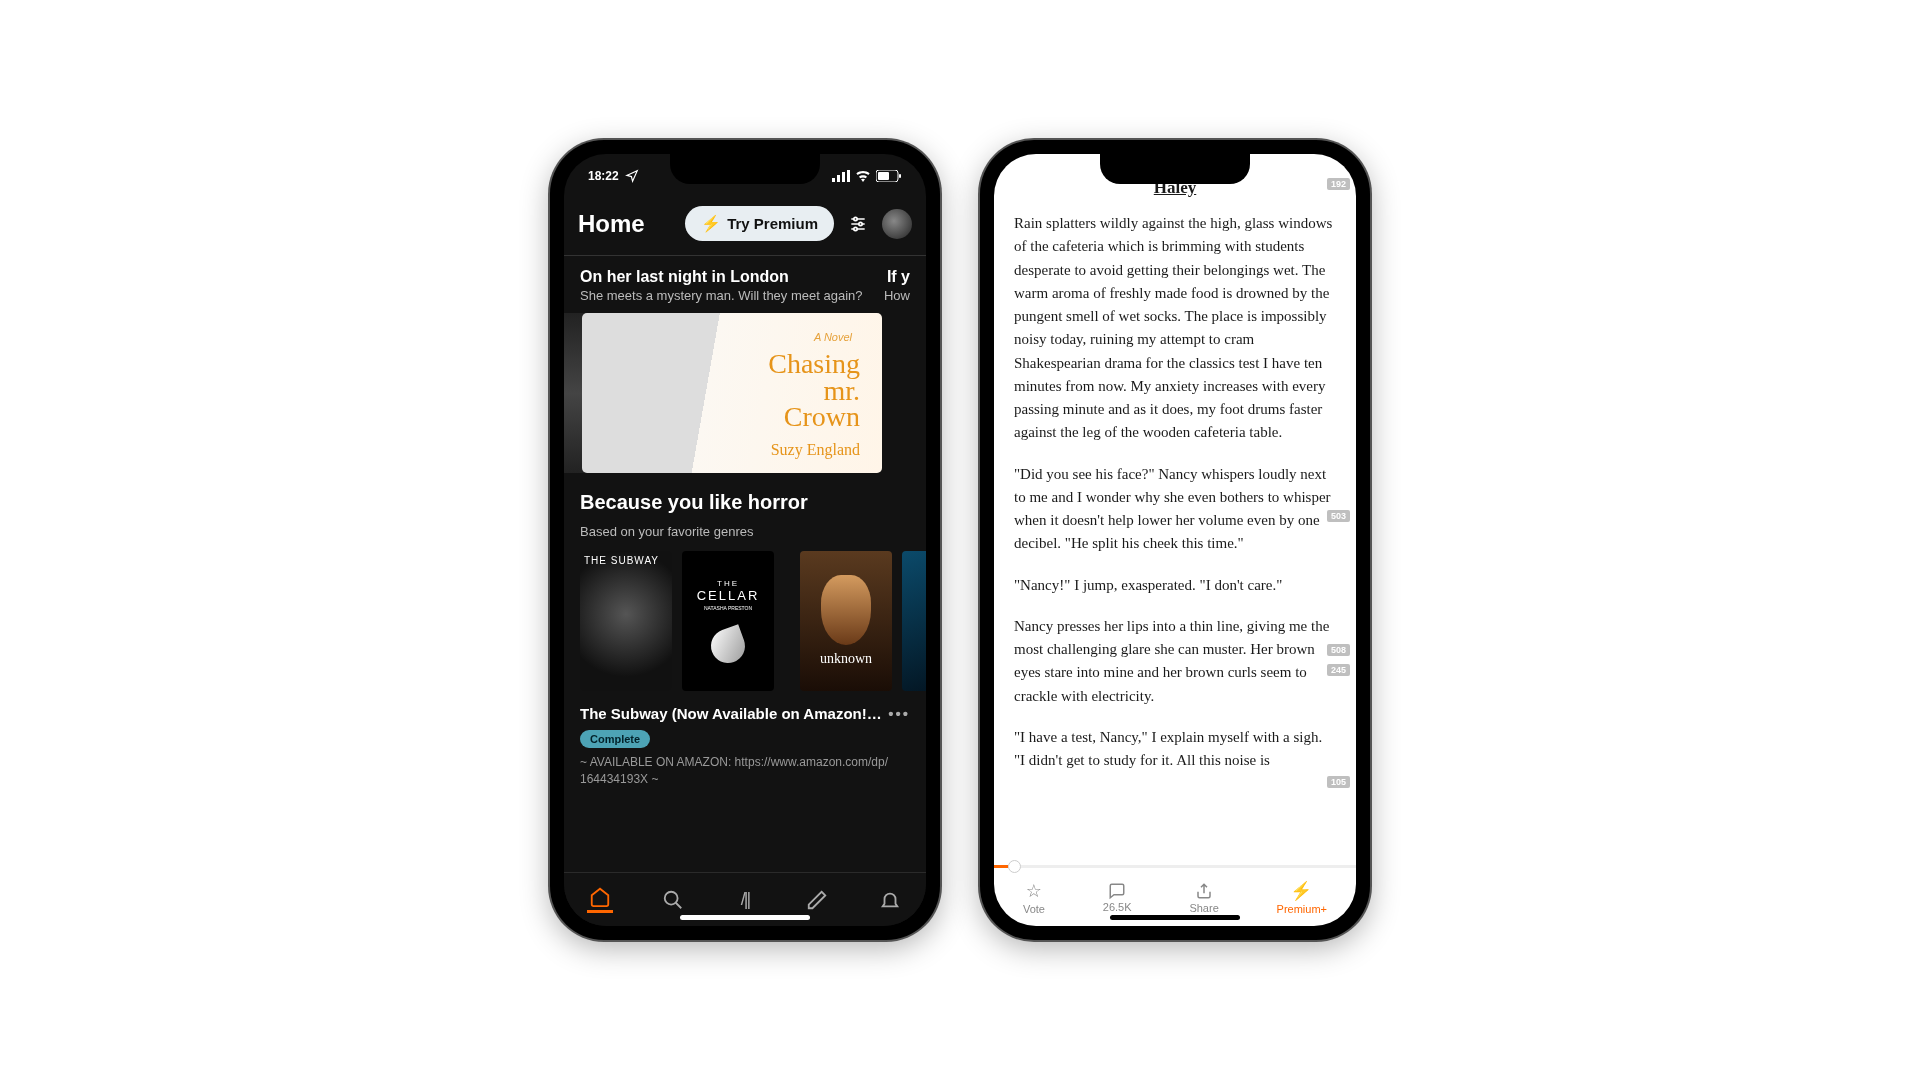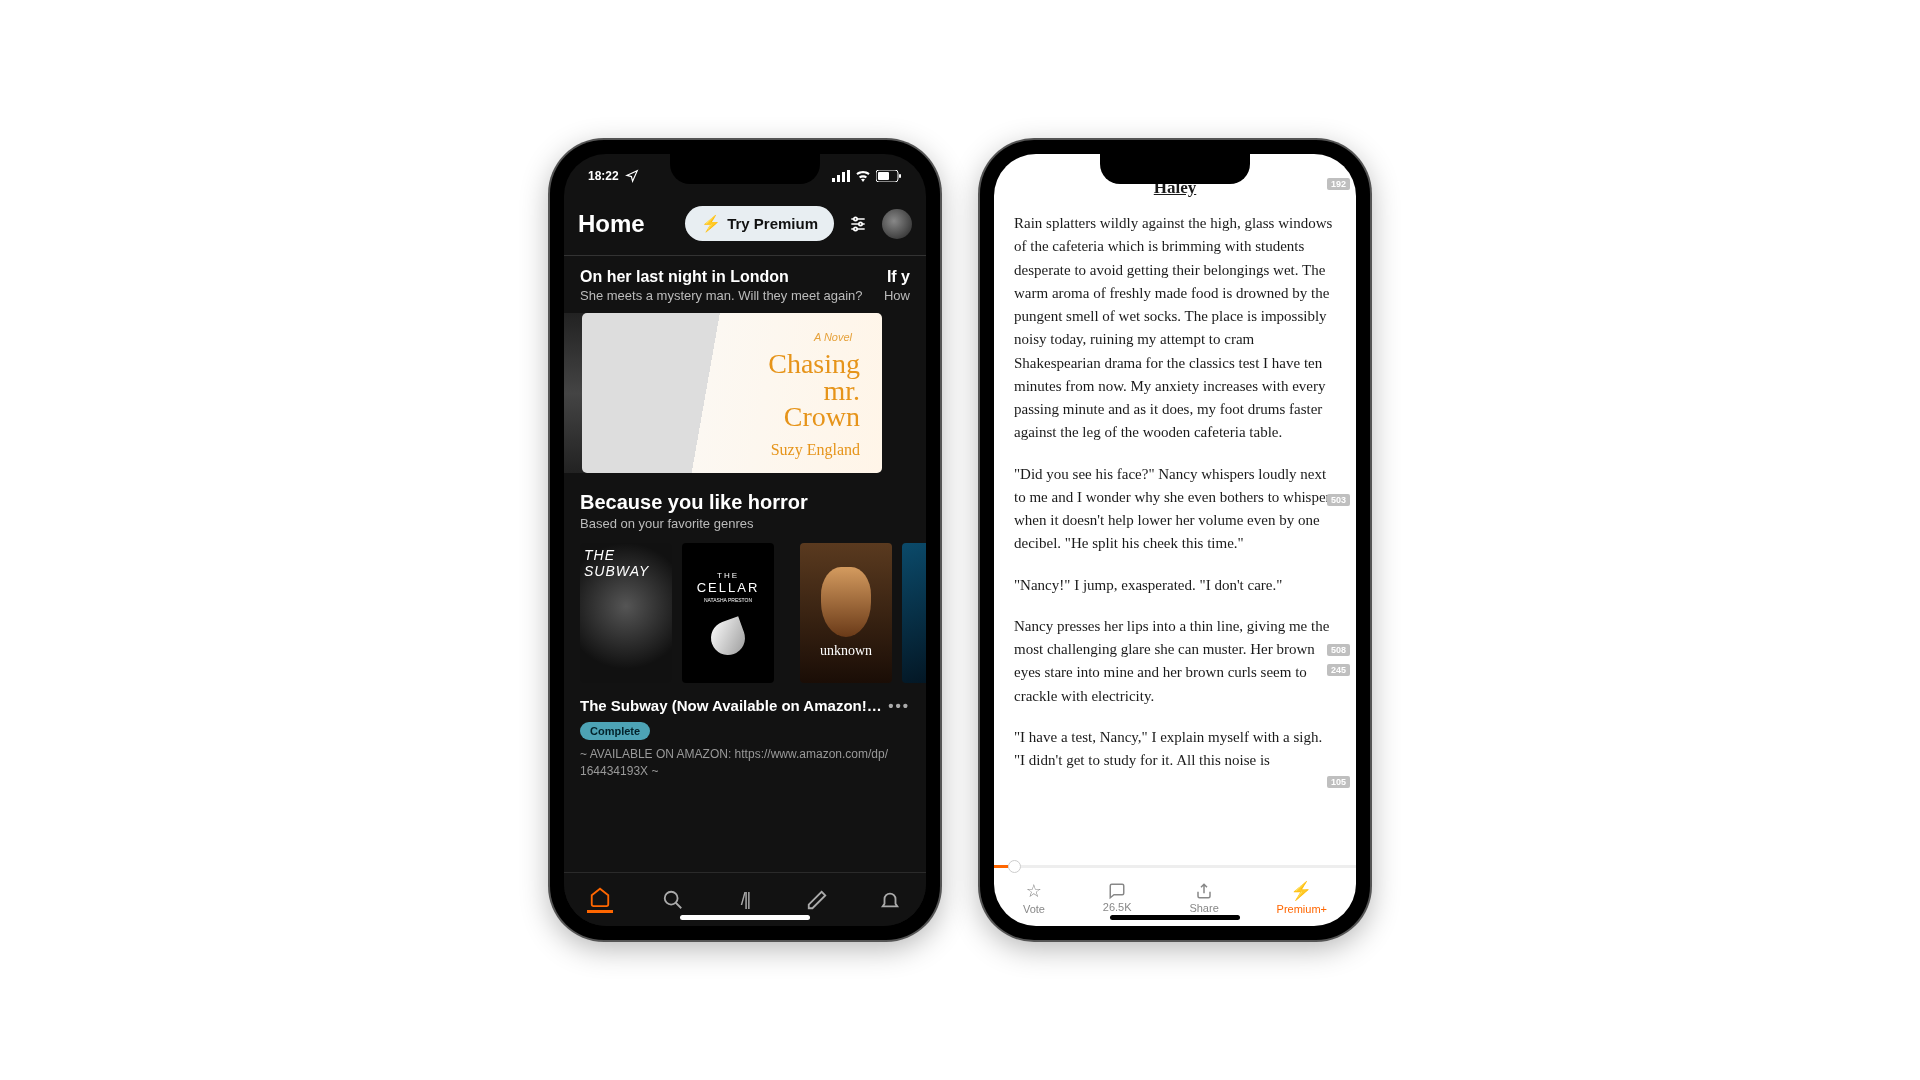--- a/index.html
+++ b/index.html
@@ -64,25 +64,25 @@
     border-radius: 5px; margin-left:2px;
     background: linear-gradient(100deg, #ddd 0%, #ddd 42%, #fcf8f2 42%, #fff5e8 100%);
     position: relative; overflow: hidden;
   }
   .hero-card .novel-text { position:absolute; right:30px; top:18px; color:#e6a23c; font-style:italic; font-size:11px; }
   .hero-card .cursive { position:absolute; right:22px; top:38px; color:#e6941a; font-family: cursive; font-size:28px; line-height:0.95; text-align:right; }
   .hero-card .author { position:absolute; right:22px; bottom:14px; color:#e6941a; font-family: cursive; font-size:16px; }
   .hero-side { position:absolute; left:-36px; top:0; width:46px; height:160px; background:linear-gradient(#222,#444,#222); border-radius:6px;}
   .section { padding: 18px 16px 0; }
   .section-title { font-size: 20px; font-weight: 700; }
-  .section-sub { font-size: 13px; color: #bbb; margin-top: 2px; }
+  .section-sub { font-size: 13px; color: #bbb; margin-top: 10px; }
   .covers { display: flex; gap: 10px; margin-top: 12px; padding-left:0px; }
   .cover { width: 92px; height: 140px; border-radius: 4px; overflow: hidden; position: relative; flex-shrink: 0; font-size: 10px; color: #fff; display: flex; flex-direction: column; justify-content: center; align-items: center; }
   .cover1 { background: radial-gradient(circle at 50% 45%, #555 0%, #111 70%); }
-  .cover1 .t { position:absolute; top:4px; left:4px; font-size:14px; letter-spacing:1px;font-style:italic;}
+  .cover1 .t { position:absolute; top:4px; left:4px; font-size:10px; letter-spacing:1px;}
   .cover2 { background: #000; }
   .cover2 .leaf { width:34px;height:34px;background:linear-gradient(135deg,#fff,#999);transform:rotate(-20deg);border-radius:50% 0 50% 50%; margin-top:18px;}
   .cover3 { background: linear-gradient(#5a3a1f,#1a0d06); margin-left: 16px; }
   .cover3 .face{width:50px;height:70px;border-radius:40% 40% 50% 50%;background:linear-gradient(#d49b5f,#6a3a18);}
   .cover4 { background: linear-gradient(160deg,#0b4a6a,#031522); width:40px; }
   .meta { padding: 14px 16px 0; }
   .meta-title { font-size: 15px; font-weight: 700; display: flex; justify-content: space-between; align-items: center; }
   .dots { color: #aaa; letter-spacing: 2px; }
   .badge { display:inline-block; margin-top:8px; background:#4da3b5; color:#03222a; font-size:11px; font-weight:700; padding:3px 10px; border-radius:10px;}
   .meta-desc { font-size:12px; color:#999; margin-top:6px; line-height:1.4; }
@@ -276,21 +276,21 @@
     <div class="chapter-title">Haley</div>
     <span class="comment-bubble" style="top:24px;text-align:right;">192</span>
 
     <div class="reader-body">
       <p>Rain splatters wildly against the high, glass windows of the cafeteria which is brimming with students desperate to avoid getting their belongings wet. The warm aroma of freshly made food is drowned by the pungent smell of wet socks. The place is impossibly noisy today, ruining my attempt to cram Shakespearian drama for the classics test I have ten minutes from now. My anxiety increases with every passing minute and as it does, my foot drums faster against the leg of the wooden cafeteria table.</p>
       <p>"Did you see his face?" Nancy whispers loudly next to me and I wonder why she even bothers to whisper when it doesn't help lower her volume even by one decibel. "He split his cheek this time."</p>
       <p>"Nancy!" I jump, exasperated. "I don't care."</p>
       <p>Nancy presses her lips into a thin line, giving me the most challenging glare she can muster. Her brown eyes stare into mine and her brown curls seem to crackle with electricity.</p>
       <p>"I have a test, Nancy," I explain myself with a sigh. "I didn't get to study for it. All this noise is</p>
     </div>
-    <span class="comment-bubble" style="top:340px;text-align:right;">503</span>
+    <span class="comment-bubble" style="top:356px;text-align:right;">503</span>
     <span class="comment-bubble" style="top:490px;">508</span>
     <span class="comment-bubble" style="top:510px;">245</span>
     <span class="comment-bubble" style="top:622px;">105</span>
 
     <div class="progress-bar">
       <div class="progress-fill"></div>
       <div class="progress-thumb"></div>
     </div>
 
     <div class="tabbar-b">

